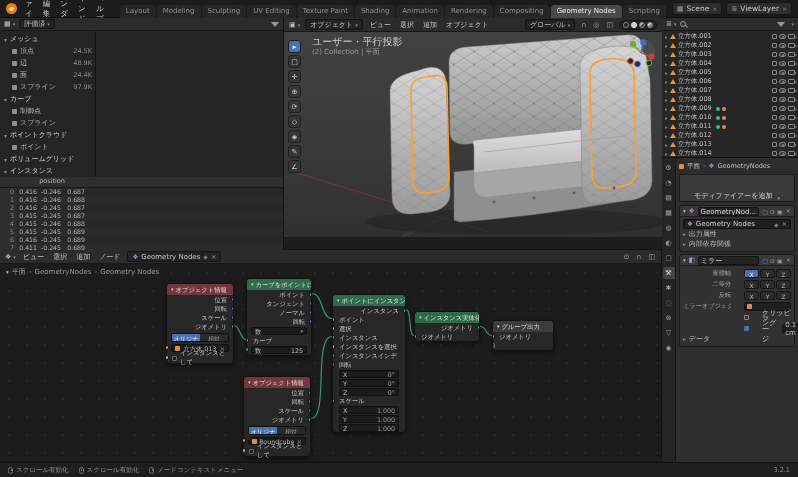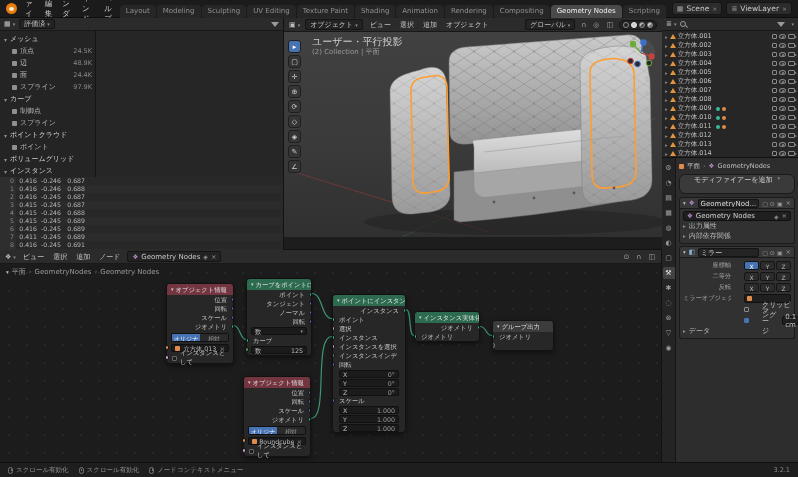--- a/index.html
+++ b/index.html
@@ -9,21 +9,21 @@
        -webkit-font-smoothing:antialiased;}
   .flex1{flex:1;}
   .dd{font-style:normal;font-size:5px;color:#8f8f8f;margin-left:2px;}
   .bar{display:flex;align-items:center;gap:5px;background:#2b2b2b;border-bottom:1px solid #181818;padding:0 5px;}
 
   
   #topbar{position:absolute;left:0;top:0;width:798px;height:18px;background:#1b1b1b;display:flex;align-items:center;gap:6px;padding:0 6px;border-bottom:1px solid #0e0e0e;font-size:7.5px;}
   .blender-logo{width:11px;height:11px;border-radius:50%;background:#e87d0d;position:relative;flex:none;}
   .blender-logo::after{content:'';position:absolute;left:2.5px;top:3.5px;width:5px;height:4px;border-radius:50%;background:#fff;opacity:.85;}
   .tb-menu{color:#c9c9c9;padding:0 2px;cursor:default;}
-  .tb-tabs{display:flex;align-items:flex-end;gap:1px;margin-left:0;height:18px;}
+  .tb-tabs{display:flex;align-items:flex-end;gap:1px;margin-left:8px;height:18px;}
   .tb-tab{padding:2px 6px 3px 6px;border-radius:4px 4px 0 0;background:#262626;color:#909090;font-size:7px;white-space:nowrap;}
   .tb-tab.active{background:#4a4a4a;color:#f0f0f0;}
   .tb-right{margin-left:auto;display:flex;gap:4px;align-items:center;}
   .tb-chip{display:flex;align-items:center;gap:3px;background:#2c2c2c;border:1px solid #151515;border-radius:3px;padding:1px 4px;color:#c9c9c9;}
   .chip-ico{color:#9a9a9a;font-size:7px;}
   .chip-x{color:#8a8a8a;font-size:6px;}
 
   
   #spreadsheet{position:absolute;left:0;top:18px;width:284px;height:232px;background:#262626;border-right:1px solid #121212;border-bottom:1px solid #121212;}
   .ss-header{height:13px;display:flex;align-items:center;gap:4px;background:#2b2b2b;border-bottom:1px solid #181818;padding:0 4px;}
@@ -130,21 +130,21 @@
 
   
   #properties{position:absolute;left:662px;top:158px;width:136px;height:304px;background:#2d2d2d;display:flex;}
   .pr-tabs{width:14px;background:#242424;border-right:1px solid #161616;display:flex;flex-direction:column;align-items:center;padding-top:4px;gap:3px;}
   .pr-tab{width:12px;height:12px;display:flex;align-items:center;justify-content:center;color:#9a9a9a;font-size:7px;border-radius:2px 0 0 2px;}
   .pr-tab.active{background:#434343;color:#e8e8e8;}
   .pr-main{flex:1;padding:2px 3px;overflow:hidden;}
   .pr-crumb{display:flex;align-items:center;gap:3px;height:12px;color:#c0c0c0;font-size:6.5px;}
   .sep{color:#777;}
   .nd-ico{color:#b48ec7;font-size:6.5px;font-style:normal;}
-  .pr-addmod{height:20px;display:flex;align-items:flex-start;justify-content:center;gap:3px;background:#3a3a3a;border:1px solid #1a1a1a;border-radius:6px;margin:2px 0 3px 0;color:#d5d5d5;}
+  .pr-addmod{height:28px;display:flex;align-items:flex-end;justify-content:center;gap:3px;background:#3a3a3a;border:1px solid #1a1a1a;border-radius:1px;margin:2px 0 3px 0;color:#d5d5d5;}
   .mod-h{height:12px;display:flex;align-items:center;gap:3px;background:#383838;border:1px solid #1a1a1a;border-radius:3px 3px 0 0;padding:0 3px;margin-top:2px;}
   .mod-name{flex:1;background:#242424;border:1px solid #141414;border-radius:2px;padding:0 2px;height:9px;line-height:9px;white-space:nowrap;overflow:hidden;color:#d8d8d8;}
   .mod-icons{display:flex;gap:2px;color:#9a9a9a;font-size:6px;}
   .mod-icons i{font-style:normal;}
   .x{color:#9a9a9a;font-style:normal;font-size:6.5px;}
   .caret{font-style:normal;font-size:5.5px;color:#bbb;}
   .mod-body{background:#313131;border:1px solid #1a1a1a;border-top:none;border-radius:0 0 3px 3px;padding:2px 3px;}
   .ng-field{display:flex;align-items:center;gap:3px;height:10px;background:#1f1f1f;border:1px solid #101010;border-radius:2px;padding:0 3px;color:#d0d0d0;}
   .shield{font-style:normal;color:#9a9a9a;font-size:6px;}
   .sec{display:flex;align-items:center;gap:3px;height:10px;color:#b9b9b9;}
@@ -311,20 +311,24 @@
 
           <div class="ss-trow group">
             <span class="ss-caret">▾</span>
 
             <span class="tree-label">インスタンス</span>
             <span class="tree-count"></span>
           </div>
 
       </div>
       <div class="ss-table">
+        <div class="ss-thead">
+          <span class="c-i"></span>
+          <span class="c-pos">position</span>
+        </div>
         <div class="ss-rows">
 
             <div class="ss-row">
               <span class="c-i">0</span>
               <span class="c-v">0.416</span>
               <span class="c-v">-0.246</span>
               <span class="c-v">0.687</span>
             </div>
 
             <div class="ss-row">

